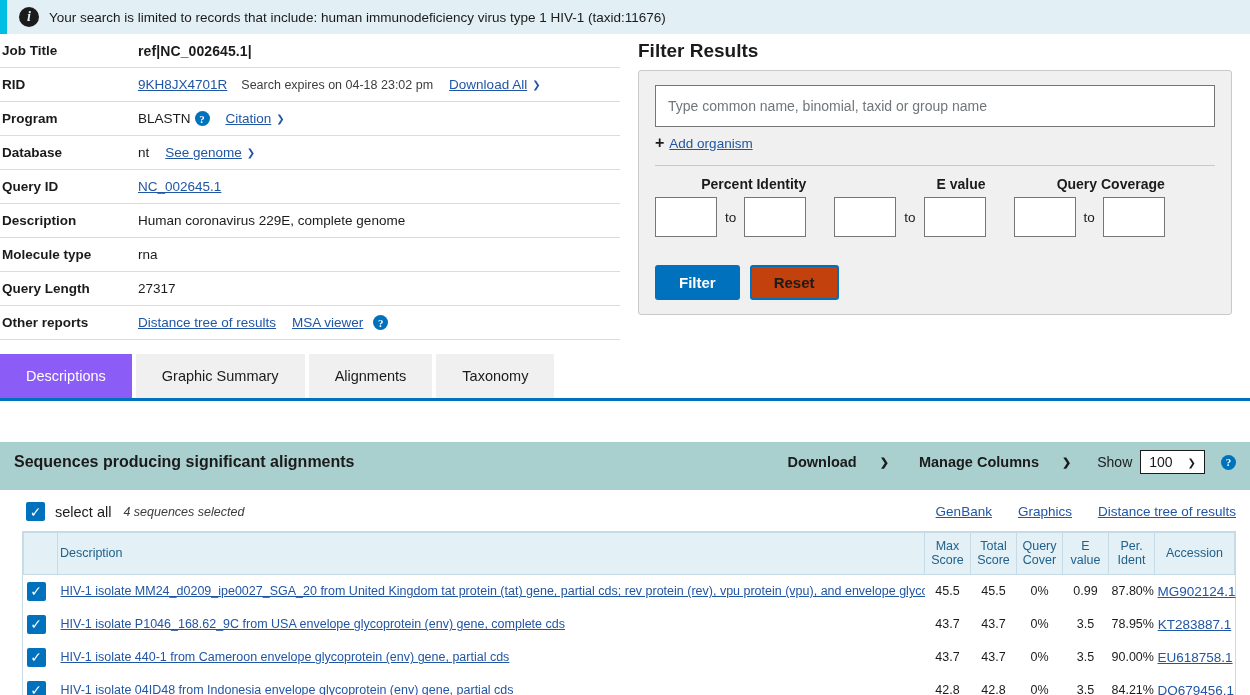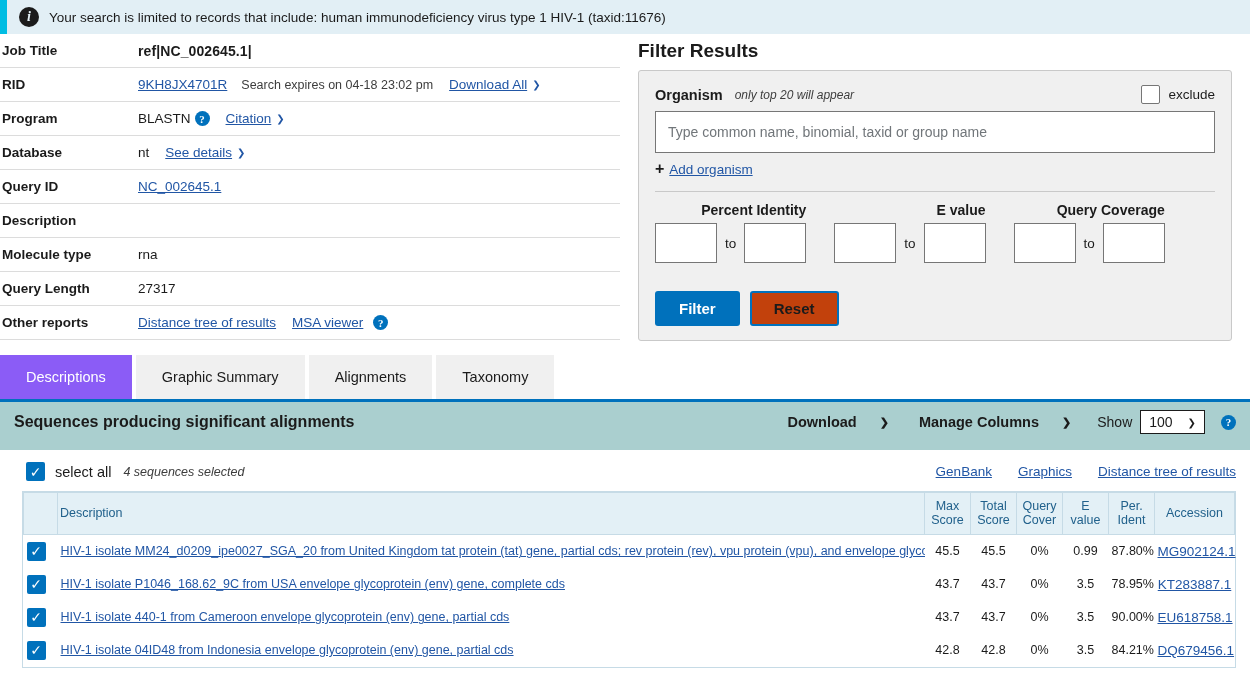--- a/index.html
+++ b/index.html
@@ -132,21 +132,21 @@
     padding: 14px 26px; font-size: 14.5px; cursor: pointer;
     margin-right: 4px;
   }
   .tab.active {
     background: #8b5cf6; color: #fff; font-weight: normal;
   }
 
   
   .res-head {
     background: #aacfcf; height: 48px;
-    display: flex; align-items: center; padding: 0 14px 8px 14px;
+    display: flex; align-items: center; padding: 0 14px 8px 14px; margin-top: 41px;
   }
   .res-title { font-size: 16px; font-weight: bold; color: #1b1b1b; }
   .res-tools { margin-left: auto; display: flex; align-items: center; gap: 0; }
   .tool {
     font-weight: bold; font-size: 14.5px; color: #1b1b1b;
     cursor: pointer; display: flex; align-items: center; gap: 23px;
   }
   .tool .caret { color: #1b1b1b; font-size: 11px; margin-left: 0; }
   .show-lbl { font-size: 14px; margin-left: 26px; margin-right: 8px; }
   .show-sel {
@@ -231,34 +231,37 @@
         <span class="qmark">?</span>
         <a class="link gap-l">Citation</a>
         <span class="caret">❯</span>
       </div>
     </div>
 
     <div class="meta-row">
       <div class="meta-label">Database</div>
       <div class="meta-value">
         <span class="plain">nt</span>
-        <a class="link gap-l">See details</a>
+        <a class="link gap-l">See genome</a>
         <span class="caret">❯</span>
       </div>
     </div>
 
     <div class="meta-row">
       <div class="meta-label">Query ID</div>
       <div class="meta-value">
         <a class="link">NC_002645.1</a>
       </div>
     </div>
 
     <div class="meta-row">
       <div class="meta-label">Description</div>
+      <div class="meta-value">
+        <span class="plain">Human coronavirus 229E, complete genome</span>
+      </div>
     </div>
 
     <div class="meta-row">
       <div class="meta-label">Molecule type</div>
       <div class="meta-value">
         <span class="plain">rna</span>
       </div>
     </div>
 
     <div class="meta-row">
@@ -277,28 +280,20 @@
       </div>
     </div>
 
   </div>
 
   <div class="filter-wrap">
     <div class="filter-title">Filter Results</div>
 
     <div class="filter-box">
 
-      <div class="organism-head">
-        <span class="organism-label">Organism</span>
-        <span class="organism-note">only top 20 will appear</span>
-        <span class="exclude-wrap">
-          <span class="chk-empty"></span>
-          <span class="exclude-lbl">exclude</span>
-        </span>
-      </div>
 
       <div class="organism-input">Type common  name, binomial, taxid or group  name</div>
 
       <div class="add-org">
         <span class="plus">+</span>
         <a class="link">Add organism</a>
       </div>
 
       <div class="divider"></div>
 

